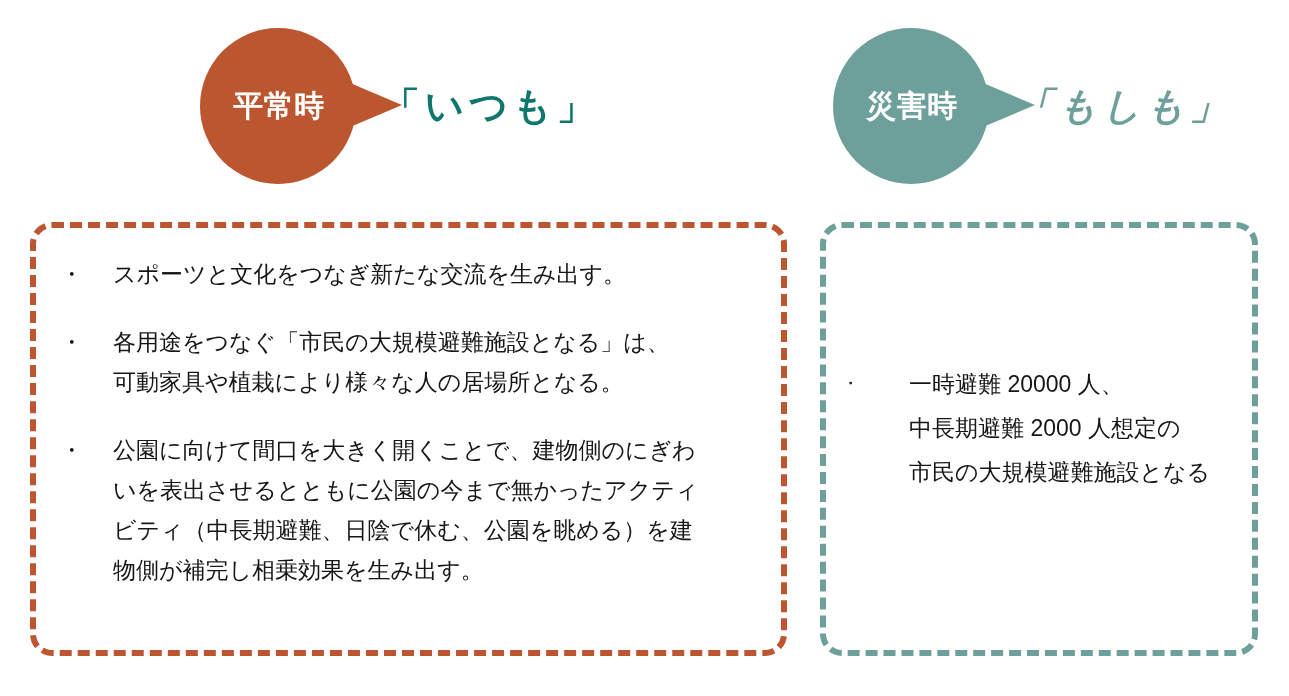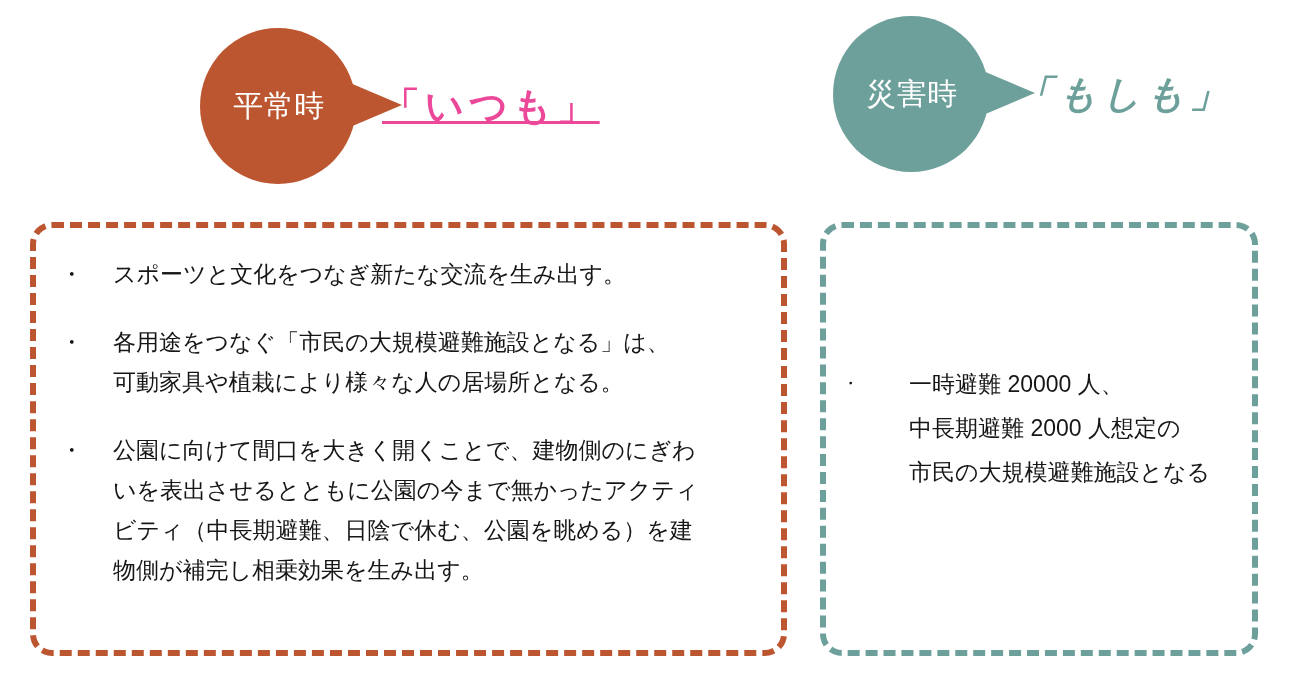--- a/index.html
+++ b/index.html
@@ -21,21 +21,21 @@
     inset: 0;
   }
 
   
   .bubble-group {
     position: absolute;
     display: flex;
     align-items: center;
   }
   #bubble-group-normal { left: 200px; top: 28px; }
-  #bubble-group-disaster { left: 833px; top: 16px; }
+  #bubble-group-disaster { left: 833px; top: 28px; }
 
   .bubble-wrap {
     position: relative;
     width: 156px;
     height: 156px;
     flex: 0 0 auto;
   }
   .bubble-circle {
     position: absolute;
     left: 0;
@@ -59,39 +59,39 @@
     position: absolute;
     left: 0;
     top: 0;
     width: 156px;
     height: 156px;
     display: flex;
     align-items: center;
     justify-content: center;
     color: #ffffff;
     font-size: 30px;
-    font-weight: normal;
+    font-weight: bold;
     letter-spacing: 0.5px;
     white-space: nowrap;
     padding-left: 2px;
     box-sizing: border-box;
   }
 
   .bubble-heading {
     margin-left: 26px;
     font-size: 38px;
     font-weight: bold;
     letter-spacing: 5px;
     white-space: nowrap;
   }
 
   
   .theme-normal .bubble-circle { background: #bc5630; }
   .theme-normal .bubble-tail { border-left-color: #bc5630; }
-  .theme-normal .bubble-heading { color: #ec4899; text-decoration: underline; }
+  .theme-normal .bubble-heading { color: #0f766e; }
 
   .theme-disaster .bubble-circle { background: #6da09b; }
   .theme-disaster .bubble-tail { border-left-color: #6da09b; }
   .theme-disaster .bubble-heading { color: #6da09b; font-style: italic; }
 
   
   .panel {
     position: absolute;
     box-sizing: border-box;
     border-width: 6px;

